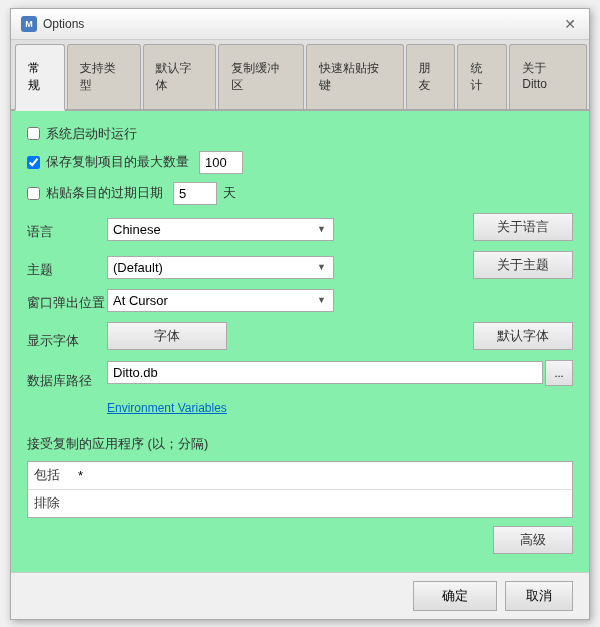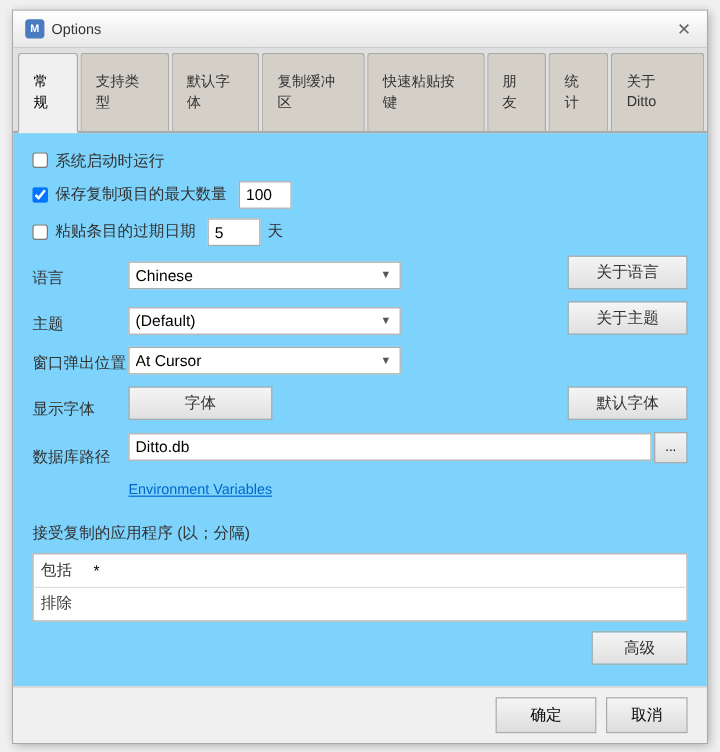--- a/index.html
+++ b/index.html
@@ -80,21 +80,21 @@
       border-radius: 3px 3px 0 0;
     }
     .tab.active {
       background: #f0f0f0;
       border-bottom: 2px solid #f0f0f0;
       margin-bottom: -2px;
       color: #000;
     }
     .content {
       padding: 14px 16px;
-      background: #7dd3fc;
+      background: #86efac;
     }
     .row {
       display: flex;
       align-items: flex-end;
       margin-bottom: 10px;
     }
     .checkbox-row {
       display: flex;
       align-items: center;
       margin-bottom: 8px;

